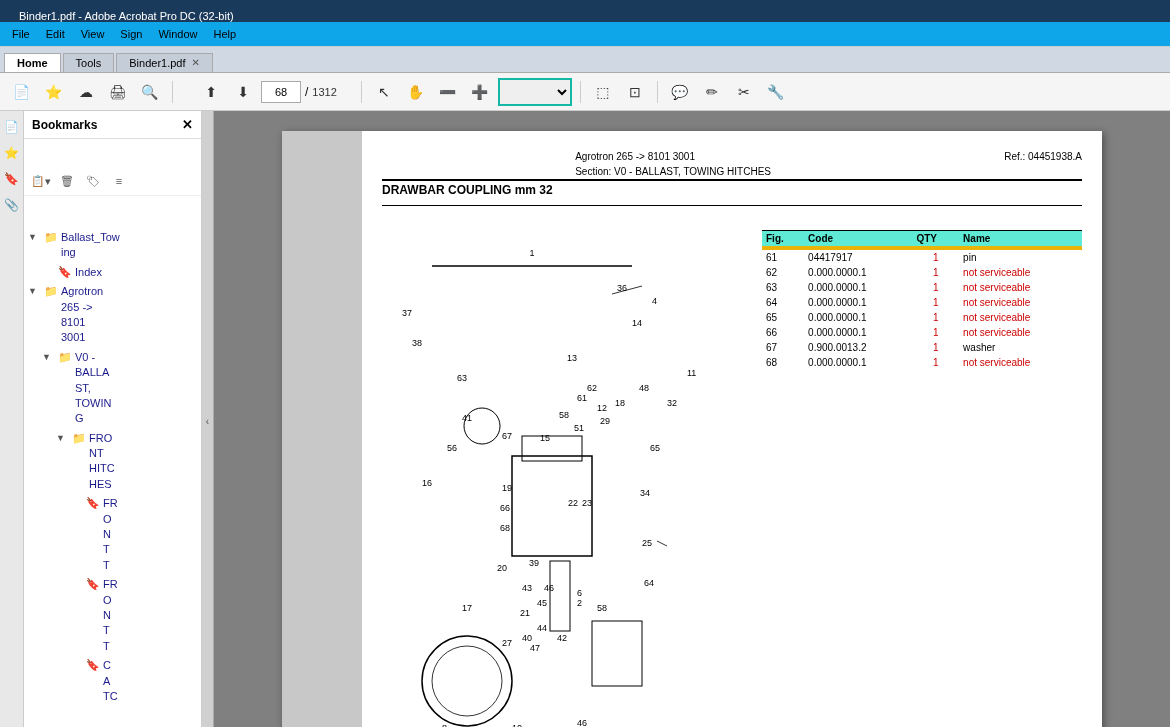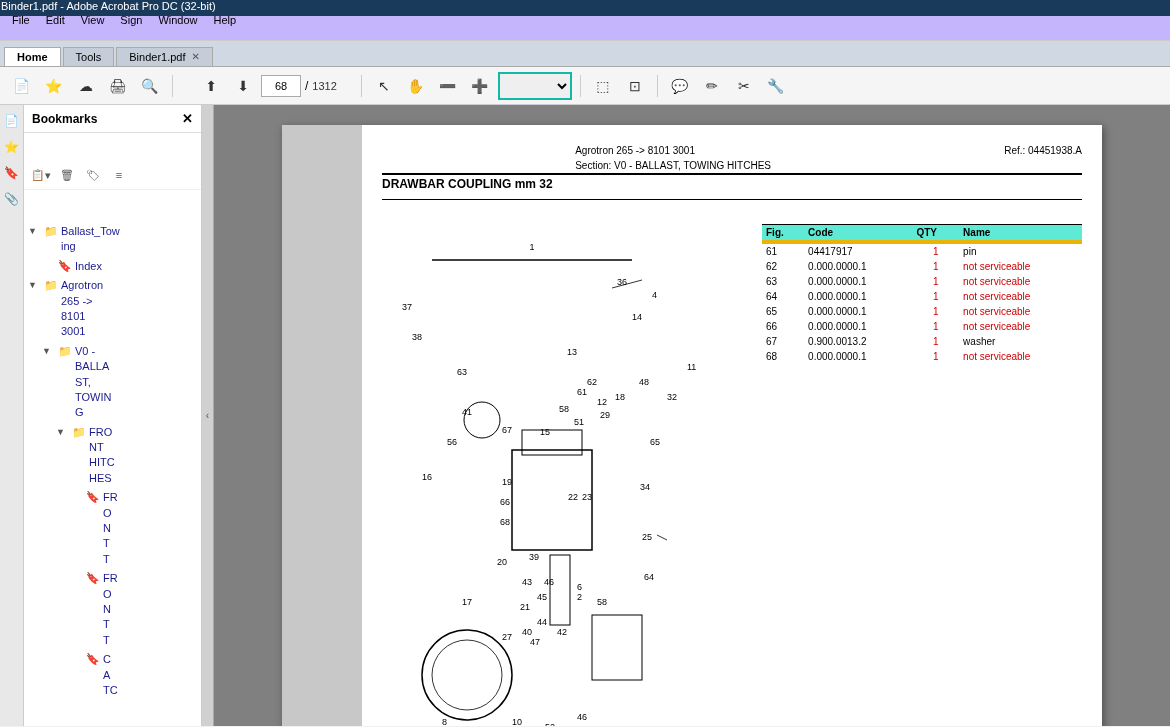--- a/index.html
+++ b/index.html
@@ -2,33 +2,33 @@
 <html><head>
   <meta charset="utf-8">
   <style>
     * { margin: 0; padding: 0; box-sizing: border-box; }
     body { font-family: Arial, sans-serif; font-size: 12px; background: #f0f0f0; width: 1170px; height: 727px; overflow: hidden; }
 
     
     .titlebar {
       background: #1a3a5c;
       color: #fff;
-      height: 16px;
-      display: flex;
-      align-items: flex-start;
-      padding: 0 1px;
+      height: 22px;
+      display: flex;
+      align-items: flex-end;
+      padding: 0 19px;
       font-size: 11px;
     }
 
     
     .menubar {
-      background: #c4b5fd;
+      background: #0ea5e9;
       height: 20px;
       display: flex;
-      align-items: flex-end;
+      align-items: center;
       padding: 12px 4px;
       font-size: 11px;
       border-bottom: 1px solid #ccc;
     }
     .menubar-item {
       padding: 2px 8px;
       cursor: pointer;
       color: #000;
     }
 

